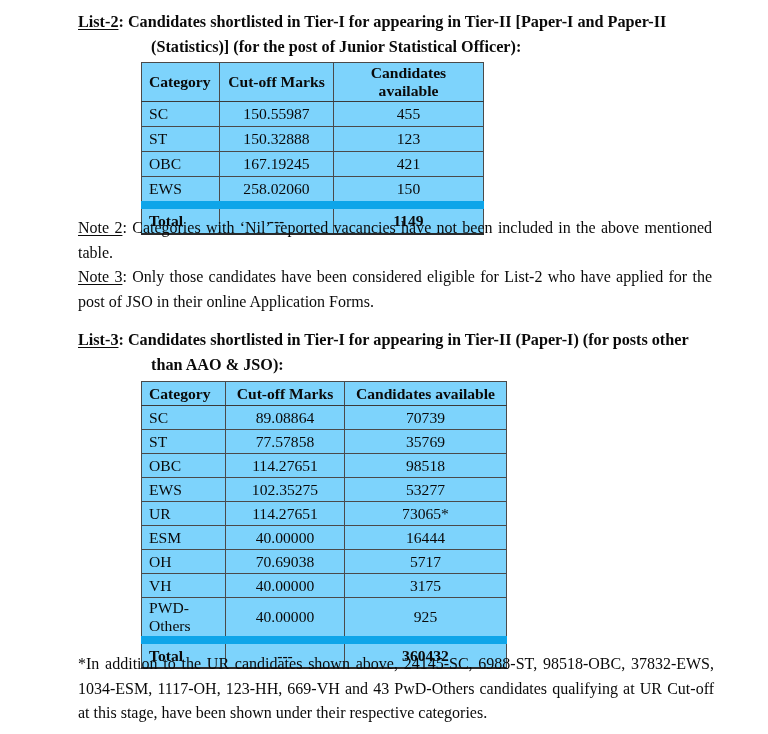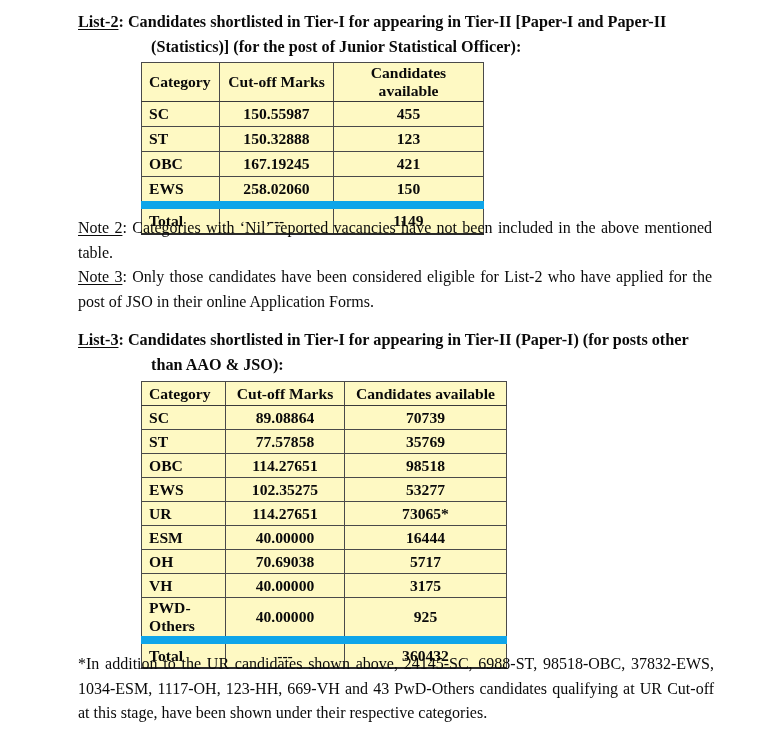--- a/index.html
+++ b/index.html
@@ -45,26 +45,26 @@
     line-height: 25px;
     white-space: nowrap;
     margin-left: 24px;
   }
 
   
   table.cut-table {
     position: absolute;
     border-collapse: collapse;
     font-size: 15.6px;
-    background: #fef9c3;
+    background: #7dd3fc;
   }
   table.cut-table td, table.cut-table th {
     border: 1px solid #4a4a4a;
     padding: 1px 7px;
-    font-weight: bold;
+    font-weight: normal;
     vertical-align: middle;
   }
   table.cut-table thead th {
     font-weight: bold;
     text-align: center;
     border-bottom: 1px solid #3a3a3a;
   }
   table.cut-table thead th.cat {
     text-align: left;
   }

